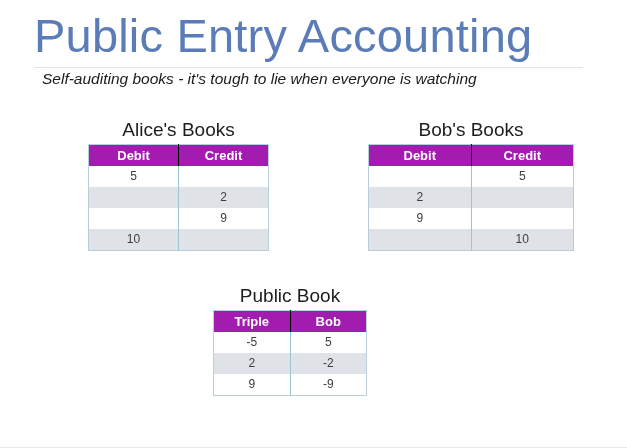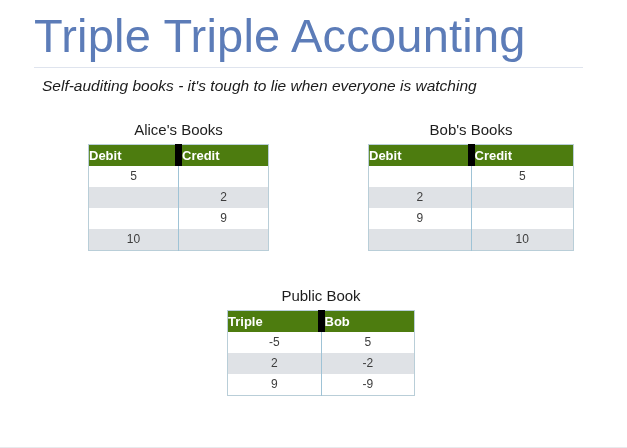--- a/index.html
+++ b/index.html
@@ -46,60 +46,59 @@
     margin-left: 0px;
     margin-right: 14px;
   }
   .slide-subtitle {
     font-family: "Liberation Sans", sans-serif;
     font-size: 15.5px;
     line-height: 22px;
     font-style: italic;
     font-weight: 400;
     color: #1b1b1b;
-    margin-top: 7px;
     margin-left: 8px;
     white-space: nowrap;
   }
 
   
   .book {
     position: absolute;
   }
   .book-title {
     font-family: "Liberation Sans", sans-serif;
-    font-size: 15px;
+    font-size: 19px;
     line-height: 24px;
     font-weight: 400;
     color: #1d1d1d;
     text-align: center;
     white-space: nowrap;
     margin-bottom: 2px;
   }
   table.ledger {
     border-collapse: collapse;
     table-layout: fixed;
     width: 100%;
     border: 1px solid #b9ced8;
     box-sizing: border-box;
   }
   table.ledger th {
-    background: #4d7c0f;
+    background: #a21caf;
     color: #ffffff;
     font-family: "Liberation Sans", sans-serif;
     font-size: 13px;
     font-weight: bold;
     height: 21px;
     line-height: 21px;
     padding: 0;
-    text-align: left;
+    text-align: center;
     border: 0;
   }
   table.ledger th.col-sep {
-    border-left: 7px solid #000000;
+    border-left: 1px solid #000000;
   }
   table.ledger td {
     font-family: "Liberation Sans", sans-serif;
     font-size: 12px;
     color: #3d3d3d;
     height: 21px;
     line-height: 21px;
     padding: 0;
     text-align: center;
     border: 0;
@@ -108,29 +107,29 @@
   table.ledger td.col-sep {
     border-left: 1px solid #9fc3d6;
   }
   table.ledger tr.alt td {
     background: #dfe2e6;
   }
 
   
   #book-alice  { left: 88px;  top: 118px; width: 181px; }
   #book-bob    { left: 368px; top: 118px; width: 206px; }
-  #book-public { left: 227px; top: 284px; width: 188px; }
+  #book-public { left: 213px; top: 284px; width: 154px; }
 </style>
 </head>
 <body>
 
 <div class="slide">
 
   <div class="title-block">
-    <div class="slide-title">Triple Triple Accounting</div>
+    <div class="slide-title">Public Entry Accounting</div>
     <div class="title-rule"></div>
     <div class="slide-subtitle">Self-auditing books - it's tough to lie when everyone is watching</div>
   </div>
 
   <div class="book" id="book-alice">
     <div class="book-title">Alice's Books</div>
     <table class="ledger">
       <thead>
         <tr>
           <th>Debit</th>

